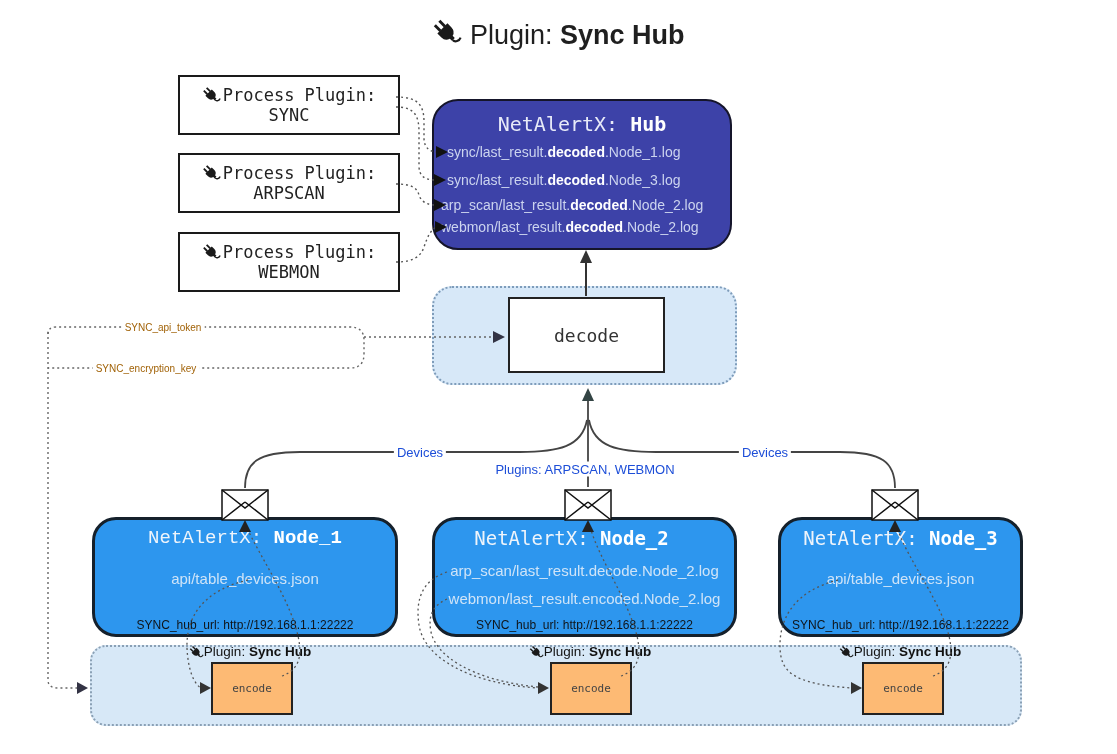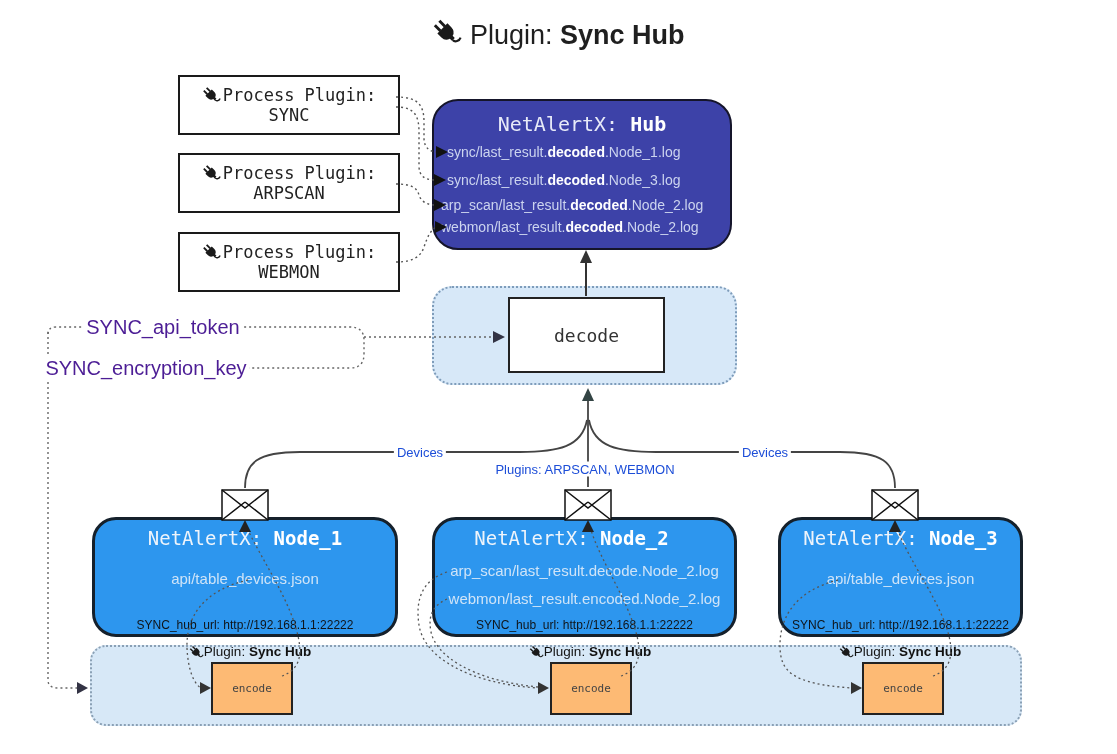--- a/index.html
+++ b/index.html
@@ -41,21 +41,21 @@
   .bcontainer{left:90px;top:645px;width:932px;height:81px;background:#d7e8f7;
               border:2px dotted #8aa0b5;border-radius:16px;box-sizing:border-box;}
   .encode-box{top:662px;width:82px;height:53px;background:#fdba74;border:2px solid #222;
               box-sizing:border-box;display:flex;align-items:center;justify-content:center;
               font-size:11px;color:#444;}
   .sync-lbl{top:644px;font-size:13.5px;color:#111;white-space:nowrap;transform:translateX(-50%);}
   .sync-lbl .bold{font-weight:bold;}
   
   .lbl{background:#fff;padding:0 3px;font-size:13px;color:#1d4ed8;white-space:nowrap;
        transform:translate(-50%,-50%);}
-  .lbl.key{font-size:20px;color:#4c1d95;}
+  .lbl.key{font-size:10px;color:#a16207;}
   svg.overlay{position:absolute;left:0;top:0;pointer-events:none;}
 </style>
 </head>
 <body>
 
 <div class="abs page-title">
   <svg class="plug" width="30" height="30" viewBox="0 0 24 24">
     <g transform="rotate(-45 12 12)" fill="#1a1a1a">
       <rect x="8.3" y="0.8" width="2.3" height="6.4"></rect>
       <rect x="13.4" y="0.8" width="2.3" height="6.4"></rect>
@@ -116,21 +116,21 @@
 </div>
 <div class="abs hubline" style="top:144px;"><span>sync/last_result.</span><b>decoded</b><span>.Node_1.log</span></div>
 <div class="abs hubline" style="top:172px;"><span>sync/last_result.</span><b>decoded</b><span>.Node_3.log</span></div>
 <div class="abs hubline" style="top:197px;left:441px;"><span>arp_scan/last_result.</span><b>decoded</b><span>.Node_2.log</span></div>
 <div class="abs hubline" style="top:219px;left:441px;"><span>webmon/last_result.</span><b>decoded</b><span>.Node_2.log</span></div>
 
 <div class="abs decode-wrap"></div>
 <div class="abs decode-box mono">decode</div>
 
 <div class="abs node" style="left:92px;width:306px;"></div>
-<div class="abs node-title mono" style="left:92px;width:306px;"><span>NetAlertX: </span><span class="bold">Node_1</span></div>
+<div class="abs node-title mono" style="left:92px;width:306px;font-family:Liberation Mono, monospace;"><span>NetAlertX: </span><span class="bold">Node_1</span></div>
 <div class="abs node-line" style="left:92px;width:306px;top:570px;">api/table_devices.json</div>
 <div class="abs node-url" style="left:92px;width:306px;">SYNC_hub_url: http://192.168.1.1:22222</div>
 
 <div class="abs node" style="left:432px;width:305px;"></div>
 <div class="abs node-title mono" style="left:432px;width:279px;"><span>NetAlertX: </span><span class="bold">Node_2</span></div>
 <div class="abs node-line" style="left:432px;width:305px;top:562px;">arp_scan/last_result.decode.Node_2.log</div>
 <div class="abs node-line" style="left:432px;width:305px;top:590px;">webmon/last_result.encoded.Node_2.log</div>
 <div class="abs node-url" style="left:432px;width:305px;">SYNC_hub_url: http://192.168.1.1:22222</div>
 
 <div class="abs node" style="left:778px;width:245px;"></div>

